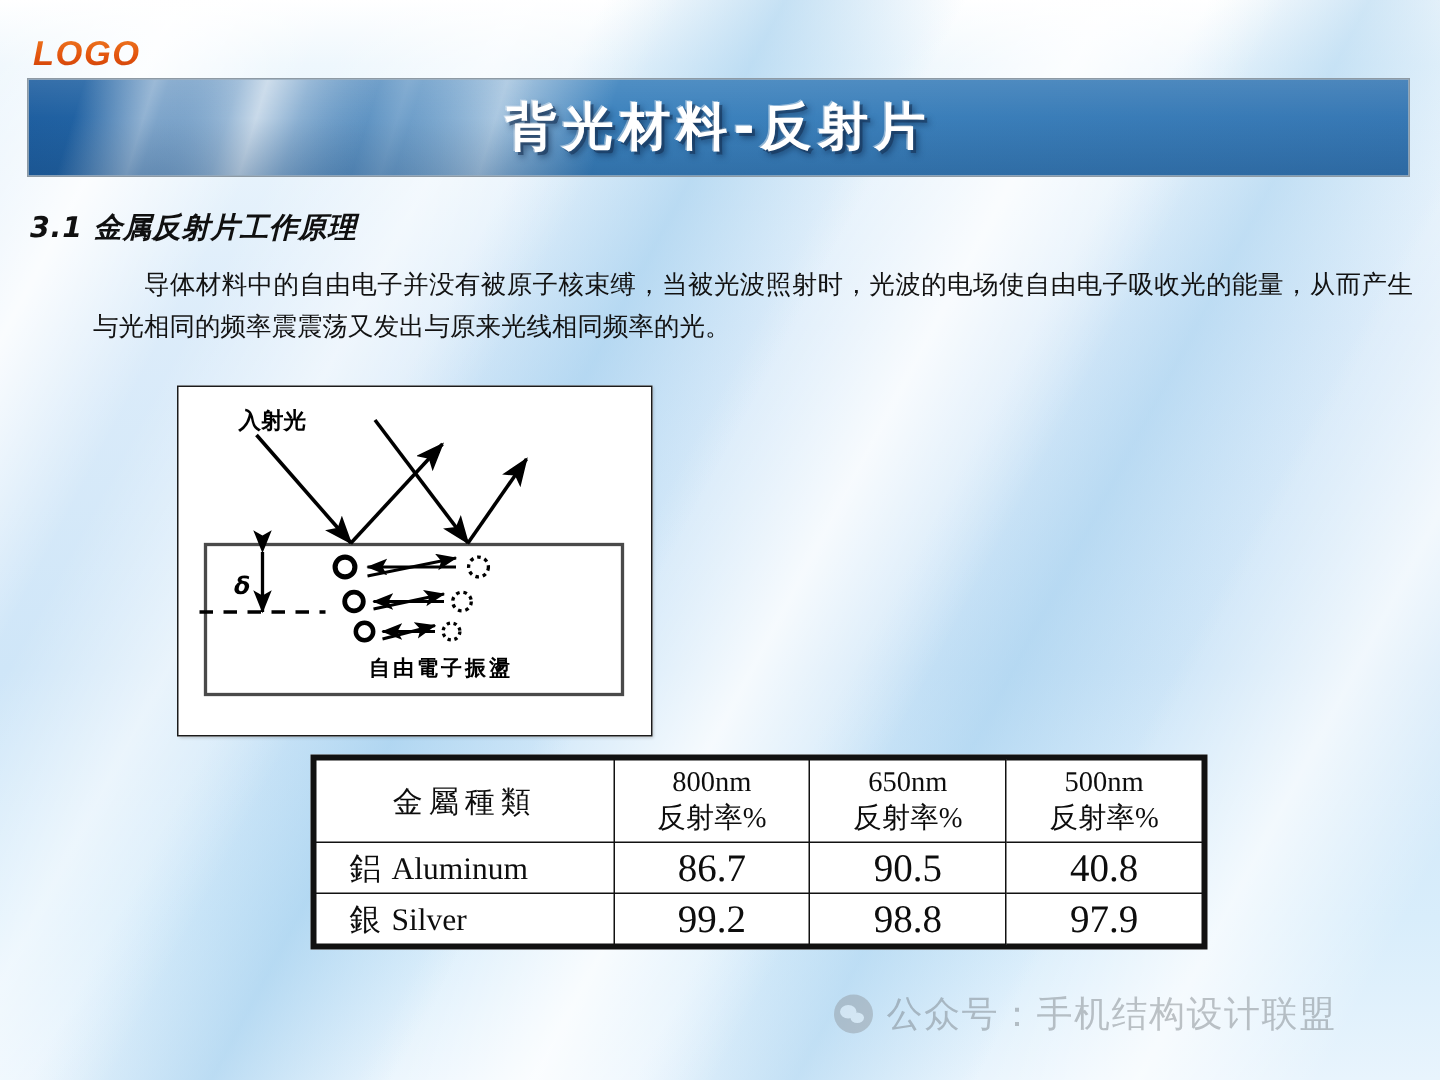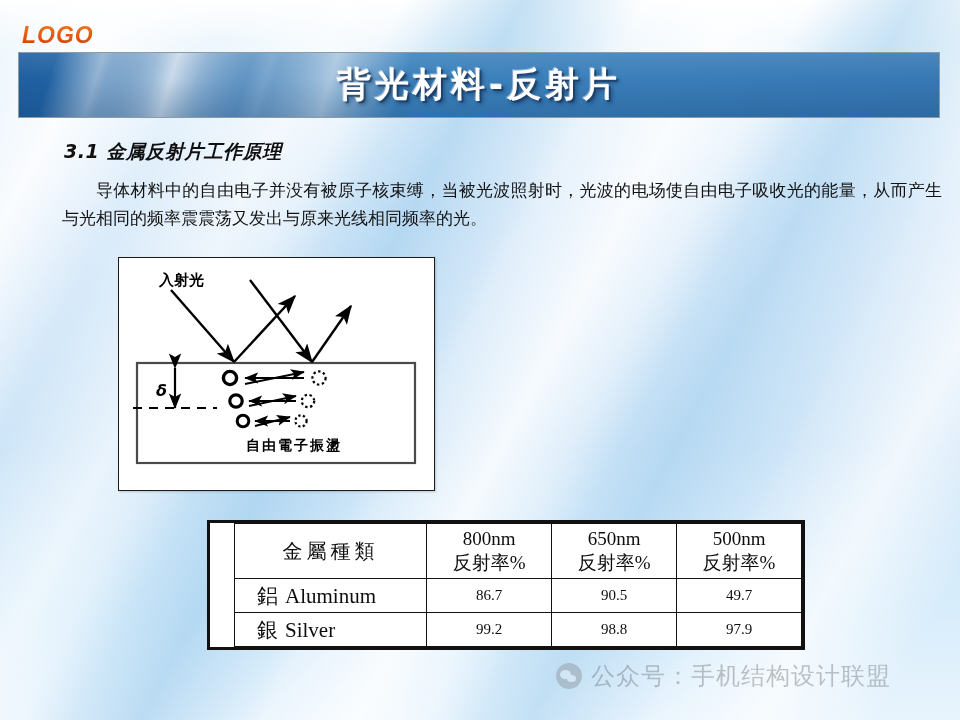--- a/index.html
+++ b/index.html
@@ -63,21 +63,21 @@
        2px 2px 0 rgba(20,45,80,.55),
        3px 3px 4px rgba(10,35,70,.55),
       -1px -1px 0 rgba(255,255,255,.45);
     z-index:2;
   }
   
   #section-heading{
     position:absolute;left:20px;top:139px;
     font-family:"DejaVu Sans","Liberation Sans",sans-serif;
     font-size:19px;font-weight:bold;font-style:italic;
-    color:#101010;letter-spacing:.5px;margin-left:44px;
+    color:#101010;letter-spacing:.5px;
   }
   
   #body-paragraph{
     position:absolute;left:62px;top:176px;width:880px;
     font-family:"DejaVu Sans","Liberation Sans",sans-serif;
     font-size:17px;line-height:28px;color:#121212;
     text-indent:34px;
     text-align:justify;
   }
   
@@ -86,45 +86,44 @@
     background:#ffffff;border:1px solid #1b1b1b;
     box-shadow:1px 1px 2px rgba(0,0,0,.18);
   }
   #diagram svg{display:block;width:100%;height:100%;}
   .dg-label{
     font-family:"DejaVu Sans","Liberation Sans",sans-serif;
     font-weight:bold;fill:#000;
   }
   
   #metal-table-wrap{
-    position:absolute;left:207px;top:520px;width:598px;
+    position:absolute;left:207px;top:503px;width:598px;
     background:#fff;
     border:3px solid #111;
     box-sizing:border-box;
-    padding-left:24px;
   }
   #metal-table{
     width:100%;border-collapse:collapse;
     font-family:"Liberation Serif","DejaVu Serif",serif;
   }
   #metal-table th,#metal-table td{
     border:1px solid #111;
     padding:0;
     text-align:center;
     color:#0d0d0d;
     background:#fff;
   }
   #metal-table thead th{
     height:54px;font-weight:normal;font-size:19px;line-height:24px;
   }
   #metal-table thead th.head-metal{
     font-family:"DejaVu Serif","Liberation Serif",serif;
     letter-spacing:4px;font-size:20px;
   }
-  #metal-table tbody td{height:33px;font-size:15px;}
+  #metal-table tbody td{height:33px;font-size:26px;}
   #metal-table tbody td.metal-name{
     text-align:left;padding-left:22px;font-size:21px;margin-top:16px;
   }
   #metal-table tbody td.metal-name .cn{
     font-family:"DejaVu Serif","Liberation Serif",serif;
     margin-right:7px;
   }
   #metal-table col.c0{width:200px;}
   #metal-table col.c1,#metal-table col.c2,#metal-table col.c3{width:132px;}
   
@@ -242,21 +241,21 @@
           </th>
         </tr>
       </thead>
       <tbody>
         <tr>
           <td class="metal-name">
             <span class="cn">鋁</span><span>Aluminum</span>
           </td>
           <td>86.7</td>
           <td>90.5</td>
-          <td>49.7</td>
+          <td>40.8</td>
         </tr>
         <tr>
           <td class="metal-name">
             <span class="cn">銀</span><span>Silver</span>
           </td>
           <td>99.2</td>
           <td>98.8</td>
           <td>97.9</td>
         </tr>
       </tbody>

